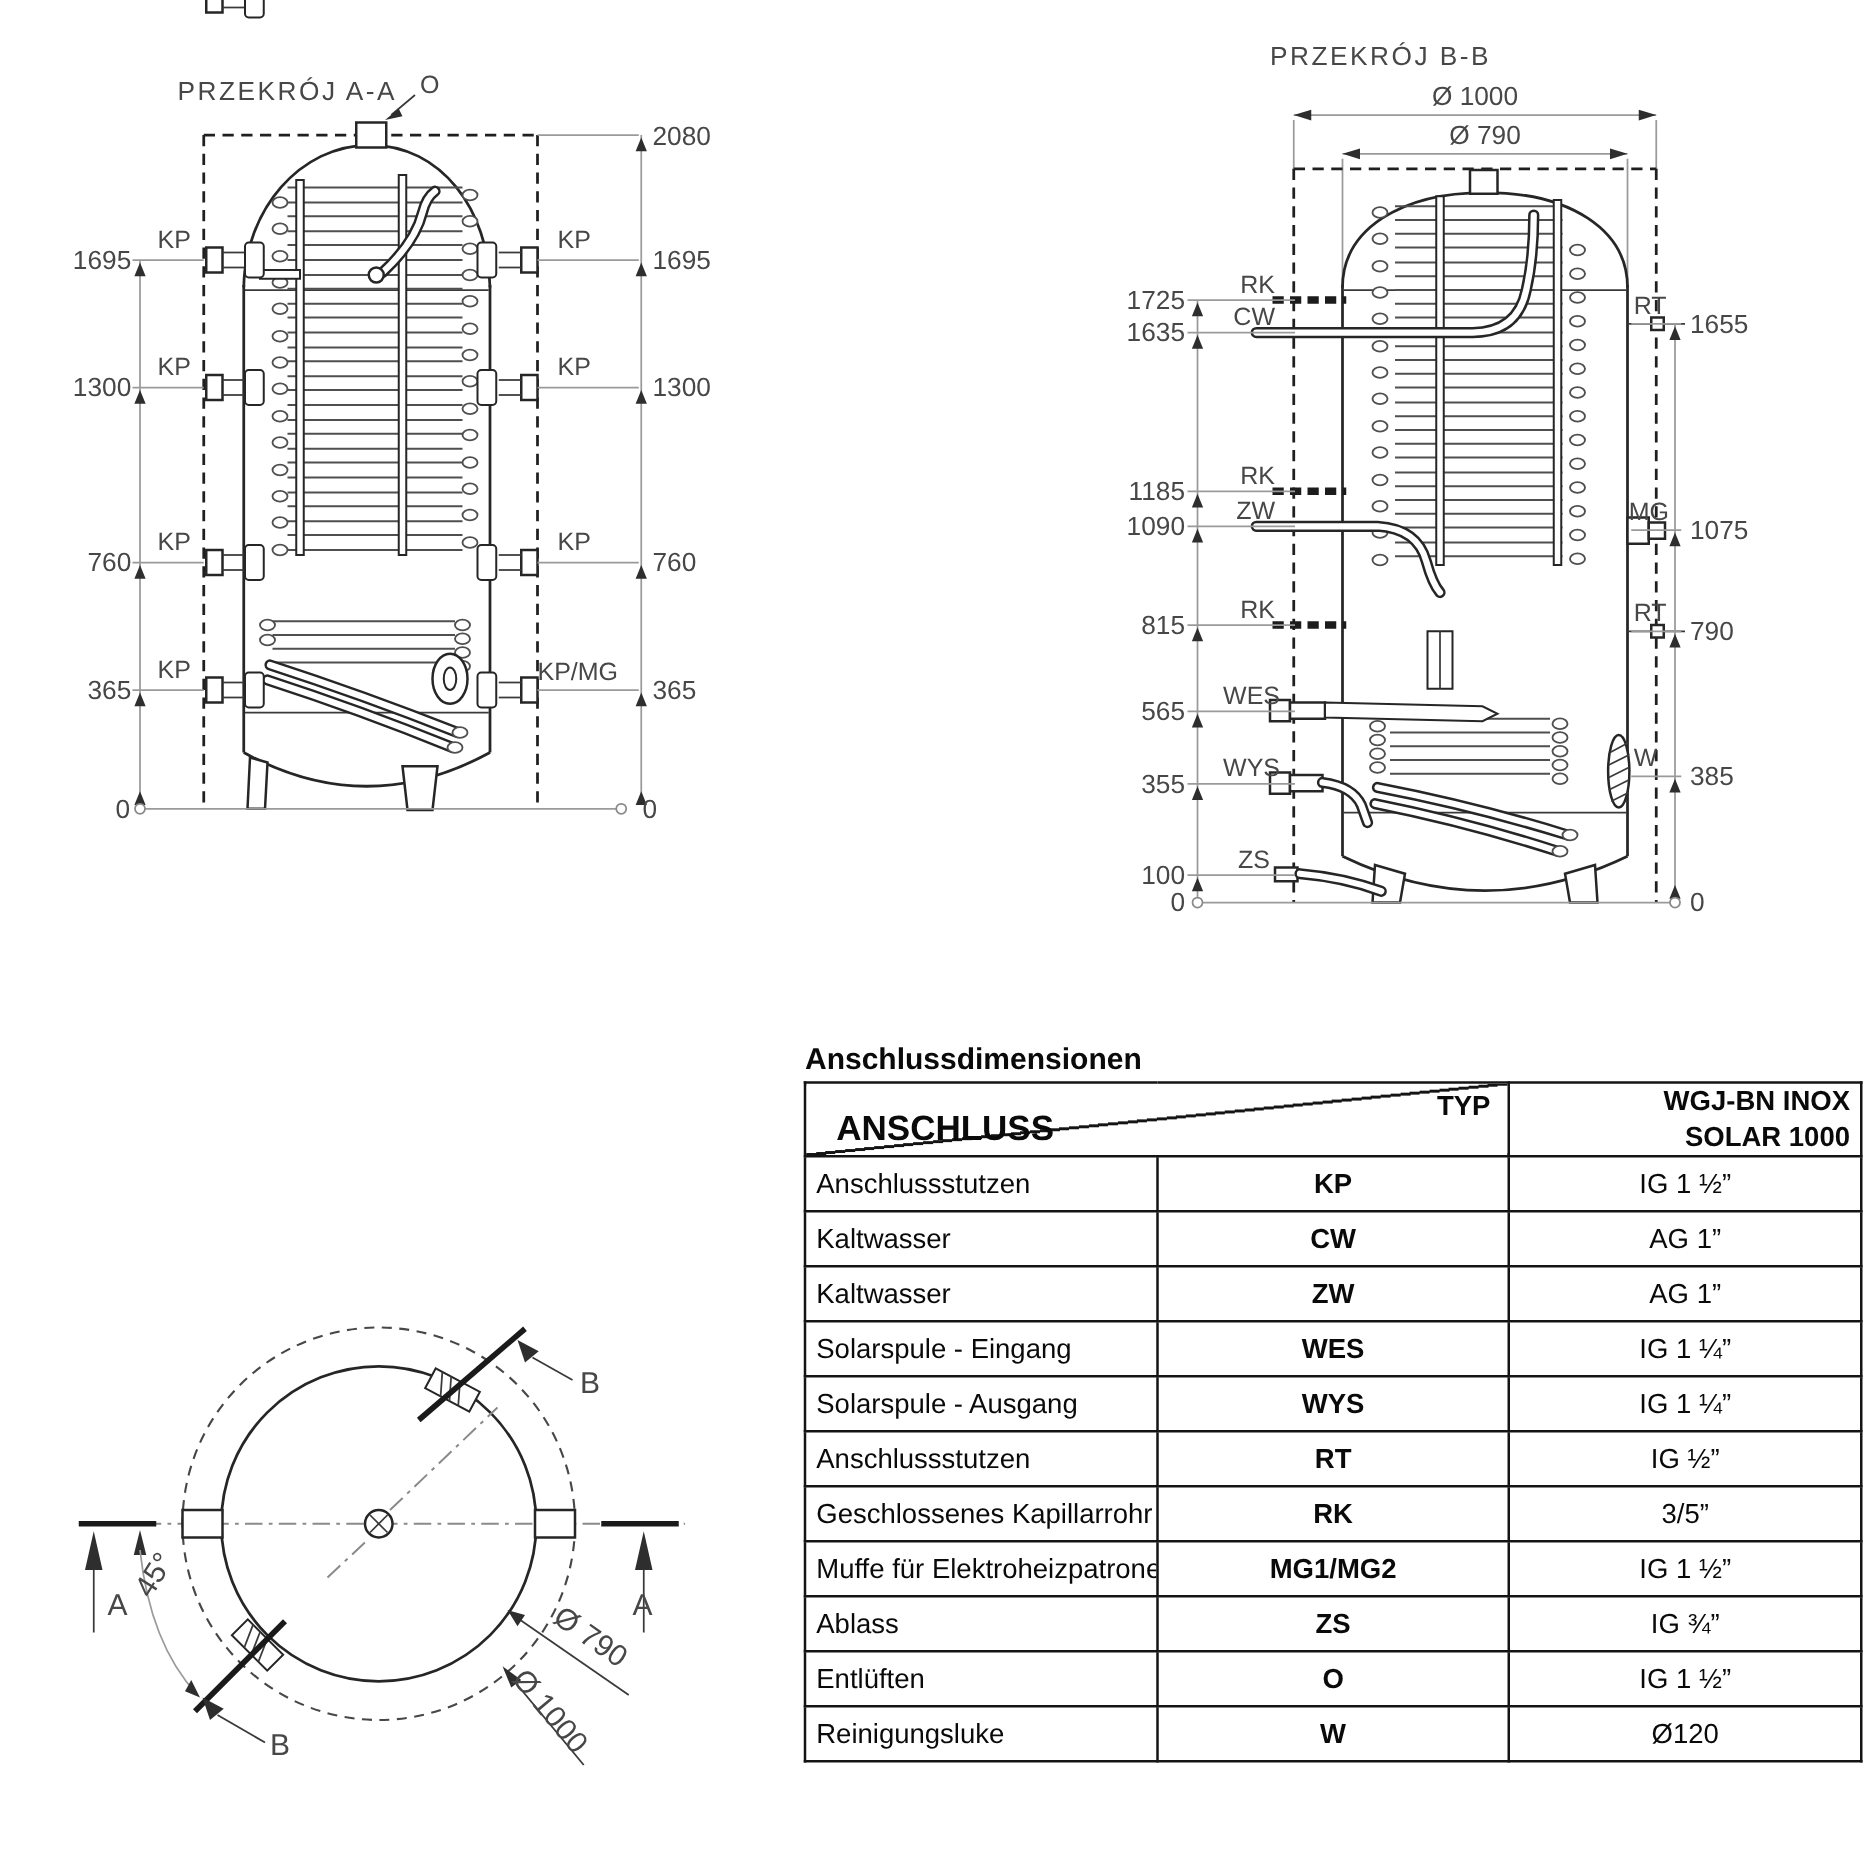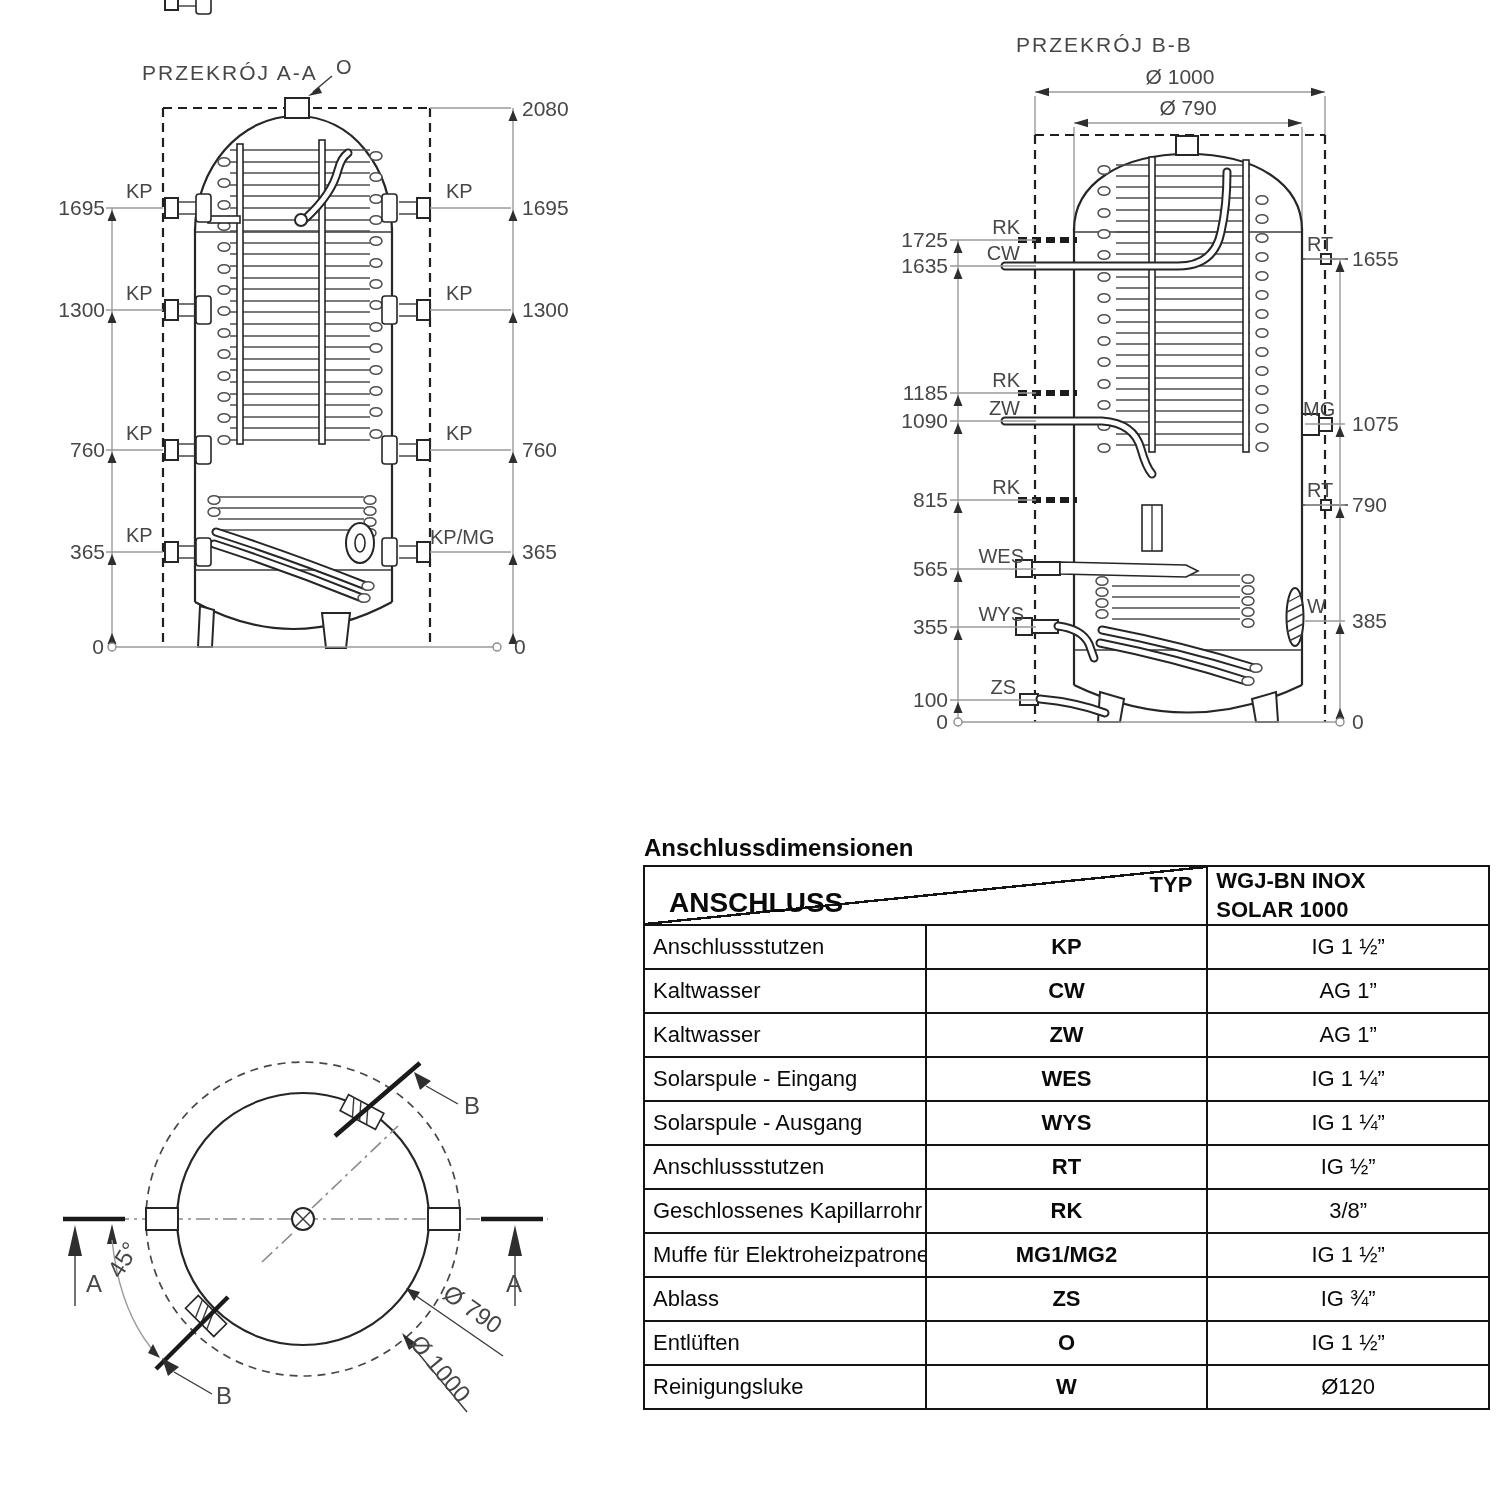--- a/index.html
+++ b/index.html
@@ -41,21 +41,21 @@
   table.conn td{border:2px solid #141414;height:42px;padding:0 8px;font-size:22px;
                 overflow:hidden;white-space:nowrap;}
   td.c1{width:378px;text-align:left;}
   td.c2{width:147px;text-align:center;font-weight:bold;}
   td.c3{width:272px;text-align:center;margin-left:32px;}
   td.diag{position:relative;height:64px;padding:0;
     background:linear-gradient(to bottom right,transparent calc(50% - 1.2px),
        #141414 calc(50% - 1.2px),#141414 calc(50% + 1.2px),transparent calc(50% + 1.2px));}
   td.diag .typ{position:absolute;top:5px;right:14px;font-weight:bold;font-size:22px;}
   td.diag .ans{position:absolute;bottom:5px;left:24px;font-weight:bold;font-size:28px;}
-  td.c3h{height:64px;text-align:left;font-weight:bold;font-size:21px;line-height:1.3;}
+  td.c3h{height:64px;text-align:right;font-weight:bold;font-size:21px;line-height:1.3;}
 </style>
 </head>
 <body>
 
 <div class="canvas">
 
 <svg style="left:0;top:0" width="640" height="760" viewBox="0 0 640 760">
   <defs>
     <path id="arrU" d="M0,0 L-4.5,11 L4.5,11 Z" fill="#2e2e2e"></path>
     <ellipse id="lp" cx="0" cy="0" rx="6" ry="4.3" class="loop"></ellipse>
@@ -570,21 +570,21 @@
             <td class="c3">IG 1 ¼”</td>
           </tr>
     <tr>
             <td class="c1">Anschlussstutzen</td>
             <td class="c2">RT</td>
             <td class="c3">IG ½”</td>
           </tr>
     <tr>
             <td class="c1">Geschlossenes Kapillarrohr</td>
             <td class="c2">RK</td>
-            <td class="c3">3/8”</td>
+            <td class="c3">3/5”</td>
           </tr>
     <tr>
             <td class="c1">Muffe für Elektroheizpatrone</td>
             <td class="c2">MG1/MG2</td>
             <td class="c3">IG 1 ½”</td>
           </tr>
     <tr>
             <td class="c1">Ablass</td>
             <td class="c2">ZS</td>
             <td class="c3">IG ¾”</td>

